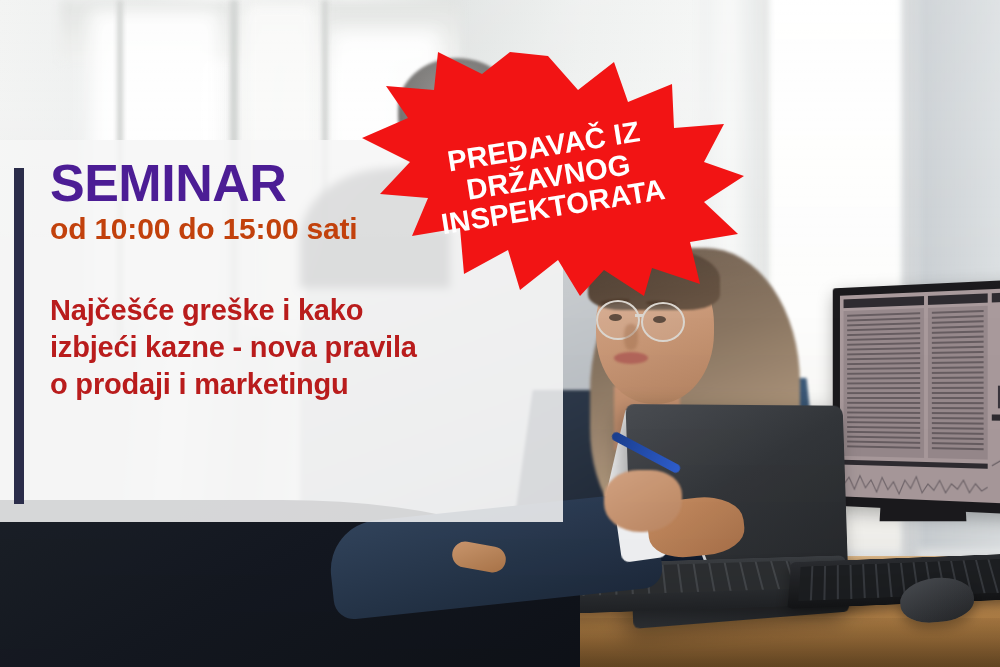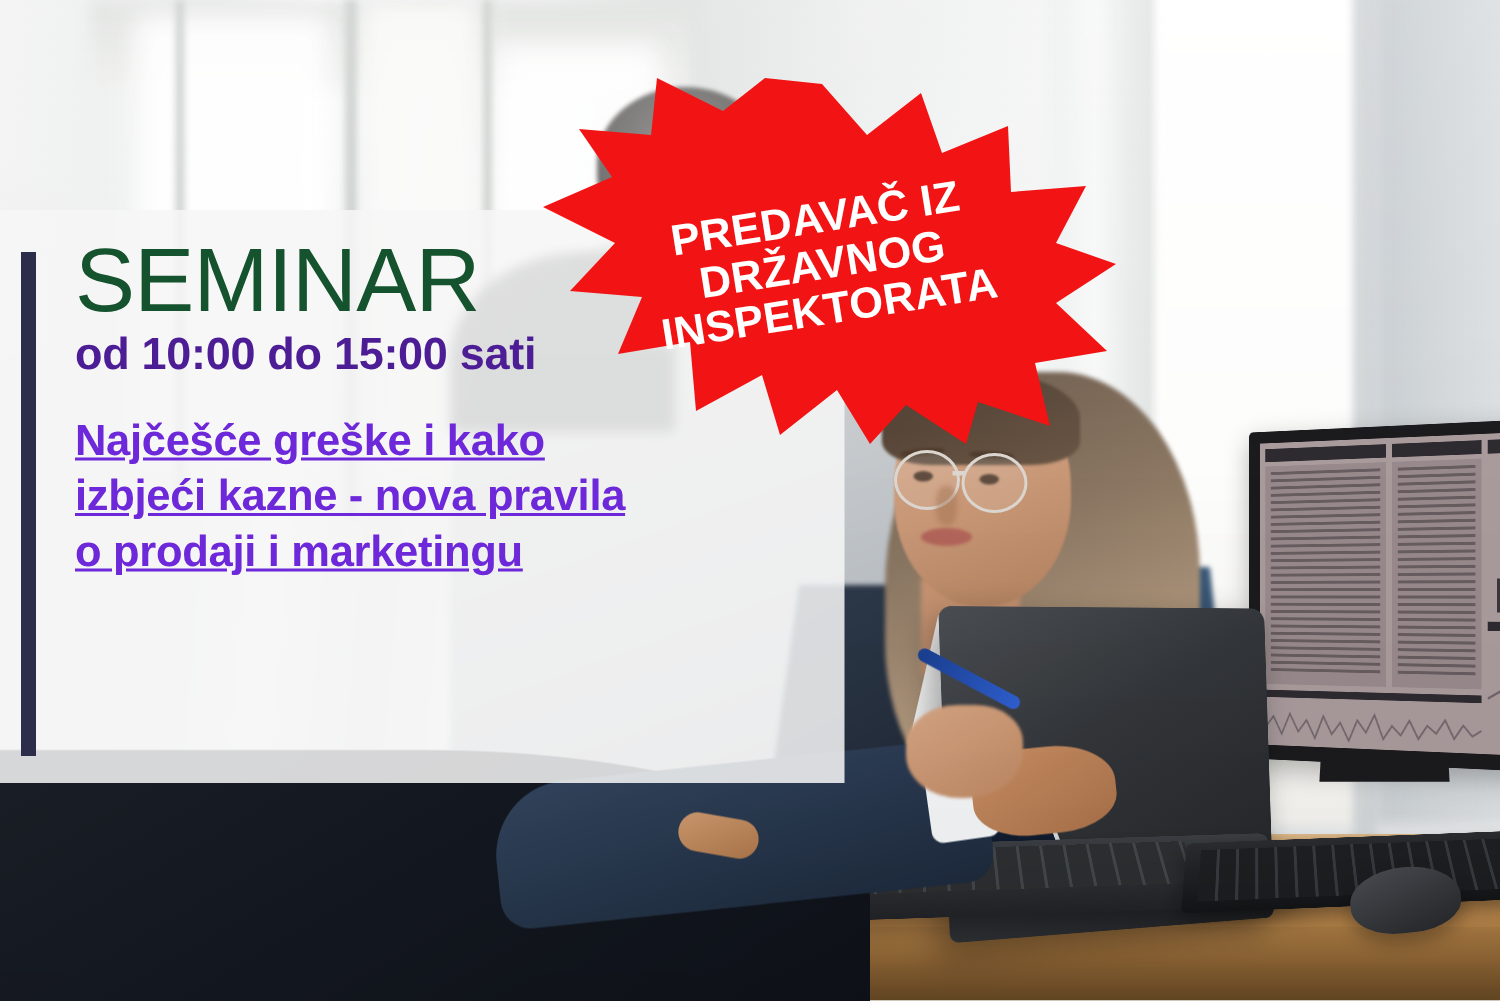--- a/index.html
+++ b/index.html
@@ -307,34 +307,34 @@
     background:rgba(246,246,246,.86);
   }
   .panel-bar{
     position:absolute;left:14px;top:28px;width:10px;height:336px;
     background:#2b2d4a;
   }
   .panel-inner{
     position:absolute;left:50px;top:18px;right:18px;
   }
   .t-seminar{
-    font-size:60px;line-height:.97;font-weight:400;color:#14532d;
+    font-size:52px;line-height:.97;font-weight:700;color:#4c1d95;
     letter-spacing:-0.5px;margin:0;
   }
   .t-date{
     font-size:52px;line-height:1.02;font-weight:700;color:#2b2d4a;
     letter-spacing:-0.5px;margin:0;
   }
   .t-time{
-    font-size:30px;line-height:1.25;font-weight:700;color:#4c1d95;
+    font-size:30px;line-height:1.25;font-weight:700;color:#c2410c;
     margin:2px 0 0 0;letter-spacing:-0.2px;
   }
   .t-sub{
-    font-size:29px;line-height:1.28;font-weight:700;color:#6d28d9;
-    margin:20px 0 0 0;letter-spacing:-0.2px;white-space:pre-line;text-decoration:underline;
+    font-size:29px;line-height:1.28;font-weight:700;color:#b91c1c;
+    margin:44px 0 0 0;letter-spacing:-0.2px;white-space:pre-line;
   }
 
   
   .burst{
     position:absolute;left:352px;top:52px;width:392px;height:244px;
   }
   .burst svg{display:block;width:100%;height:100%;overflow:visible;}
   .burst-text{
     position:absolute;left:0;top:0;width:100%;height:100%;
     display:flex;align-items:center;justify-content:center;

